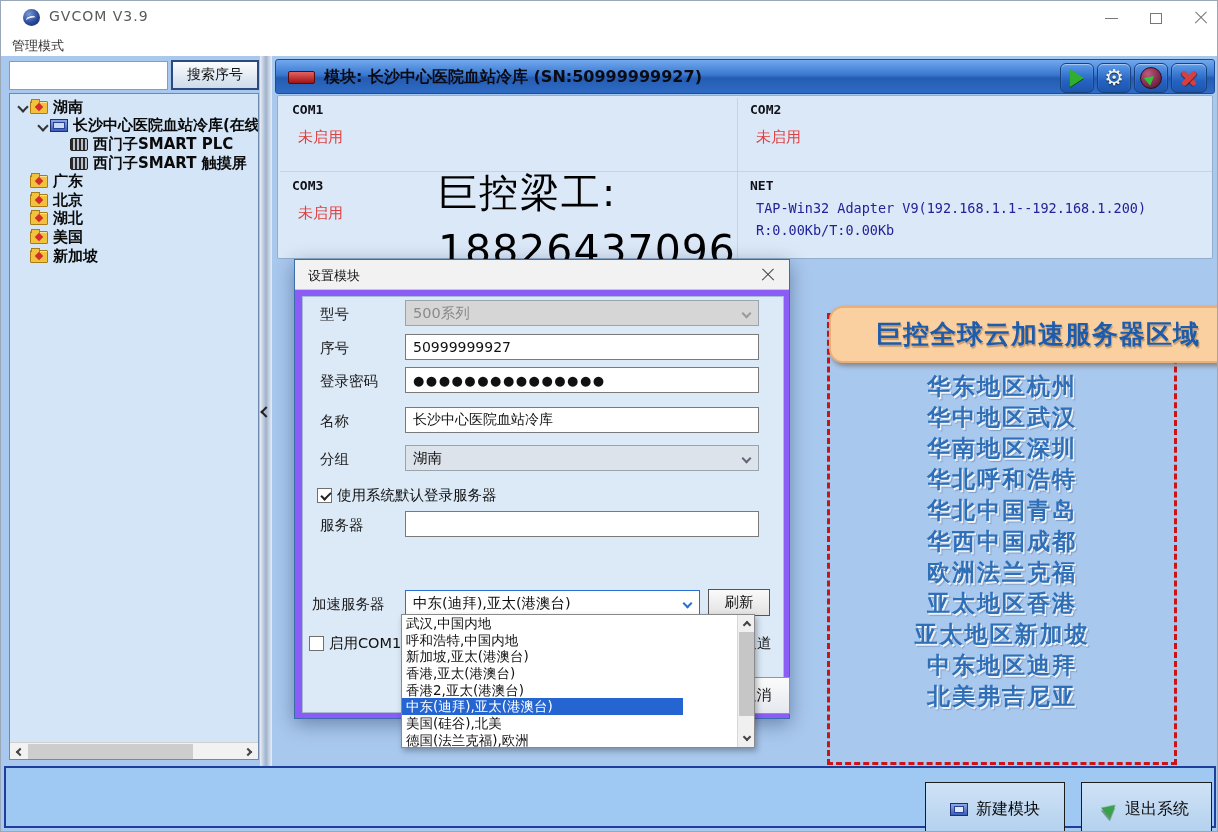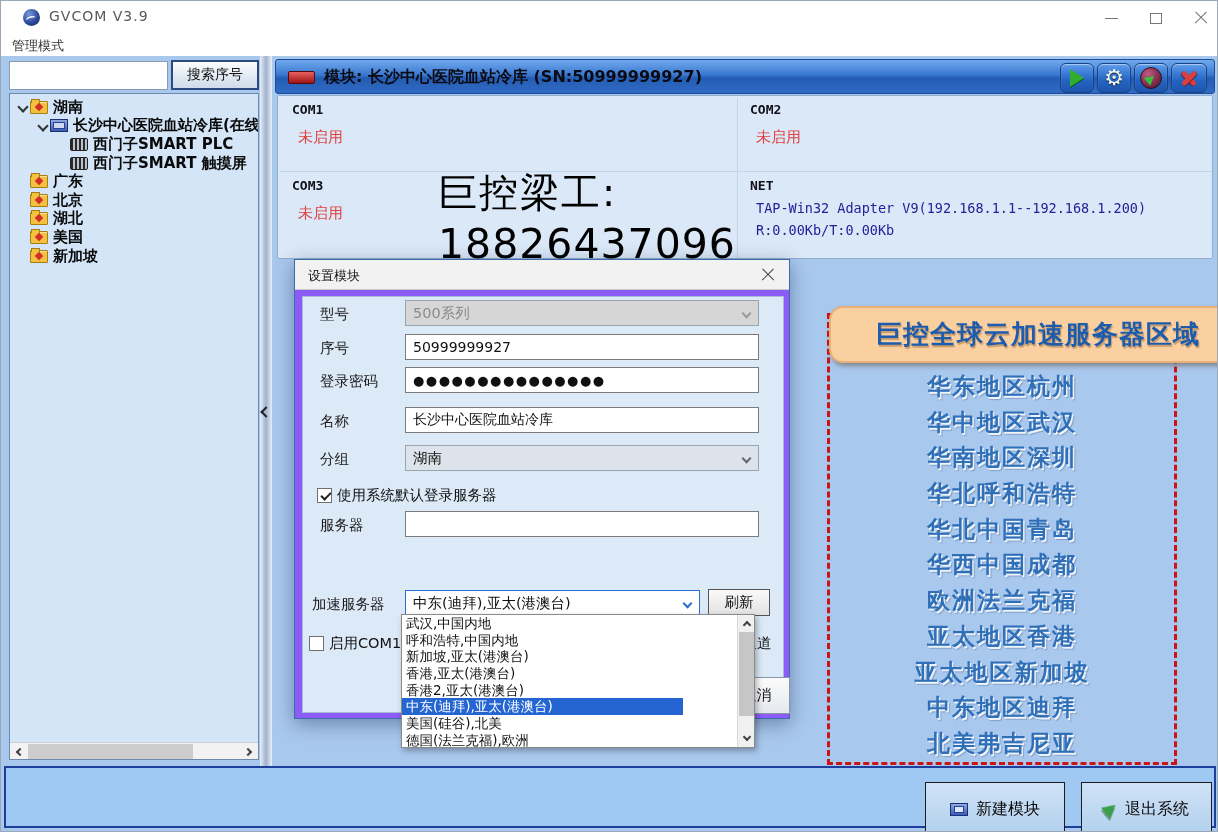--- a/index.html
+++ b/index.html
@@ -86,30 +86,30 @@
   
   .statuspanel { position:absolute; left:276px; top:39px; width:936px; height:164px; background:#dbe8f7;
     border:1px solid #93aecd; border-radius:2px; }
   .sp-vline { position:absolute; left:459px; top:2px; width:1px; height:160px; background:#c2d4ea; }
   .sp-hline { position:absolute; left:2px; top:75px; width:932px; height:1px; background:#c2d4ea; }
   .sp-label { position:absolute; font-family:"DejaVu Sans Mono","Liberation Mono",monospace; font-size:13px; font-weight:bold; color:#101018; }
   .sp-status { position:absolute; font-size:15px; color:#e04040; }
   .net-line { position:absolute; font-family:"DejaVu Sans Mono","Liberation Mono",monospace; font-size:13.5px; color:#22229a; }
   .overlay-contact { position:absolute; left:160px; top:70px; width:310px; z-index:5; color:#000; }
   .overlay-contact .l1 { font-size:39px; letter-spacing:2px; }
-  .overlay-contact .l2 { font-size:41px; margin-top:0; letter-spacing:1px; }
+  .overlay-contact .l2 { font-size:41px; margin-top:6px; letter-spacing:1px; }
 
   
   .regionbox { position:absolute; left:826px; top:257px; width:350px; height:452px; border:3px dashed #cc1414; z-index:4; }
   .regionhead { position:absolute; left:828px; top:250px; width:418px; height:57px; background:#fbd0a0;
     border:2px solid #e8b078; border-radius:14px; box-shadow:2px 3px 5px rgba(80,50,20,.45); z-index:6;
     display:flex; align-items:center; justify-content:center; font-size:26px; font-weight:bold; color:#1d5cad;
     text-shadow:1px 2px 1px rgba(140,90,40,.45); letter-spacing:1px; }
   .regionlist { position:absolute; left:832px; top:315px; width:338px; height:388px; z-index:5;
-    display:flex; flex-direction:column; justify-content:space-between; align-items:center; }
+    display:flex; flex-direction:column; justify-content:flex-start; align-items:center; }
   .region-item { font-size:23px; font-weight:bold; color:#2e6fb8; letter-spacing:2px;
     text-shadow:1.5px 1.5px 0 rgba(255,255,255,.85), 2.5px 2.5px 1px rgba(60,90,130,.35); }
 
   
   .dialog { position:absolute; left:293px; top:203px; width:496px; height:460px; background:#8b5cf6;
     border:1px solid #3a6cae; box-shadow:0 5px 18px rgba(10,30,70,.4); z-index:40; }
   .dlg-titlebar { position:absolute; left:0; top:0; width:100%; height:30px; background:#f2f2f2; border-bottom:1px solid #c8c8c8; }
   .dlg-title { position:absolute; left:13px; top:7px; font-size:13px; color:#111; }
   .dlg-close { position:absolute; right:10px; top:6px; width:22px; height:18px; display:flex; align-items:center; justify-content:center; cursor:pointer; }
   .dlg-close .glyph-x::before,.dlg-close .glyph-x::after { background:#444; }

